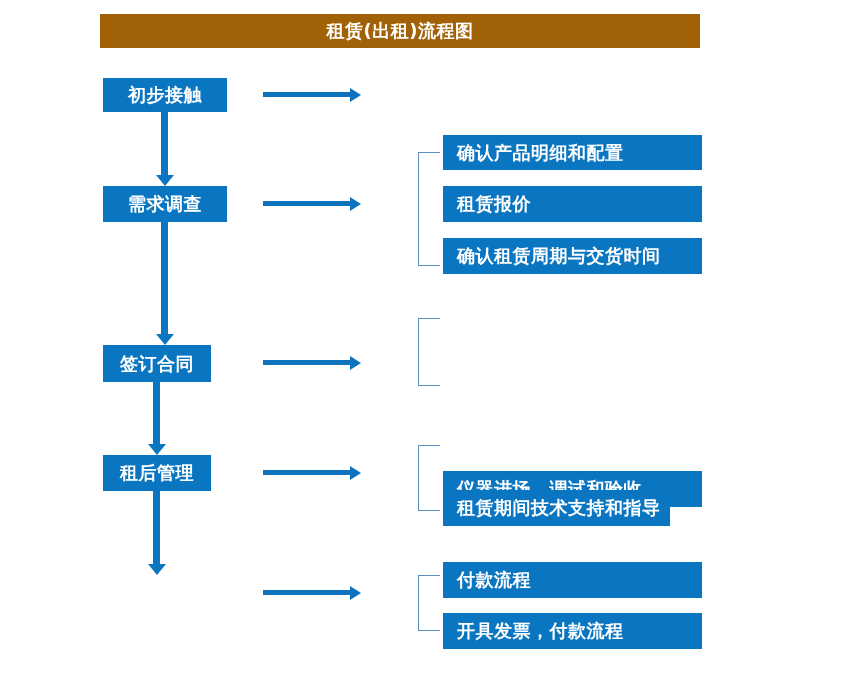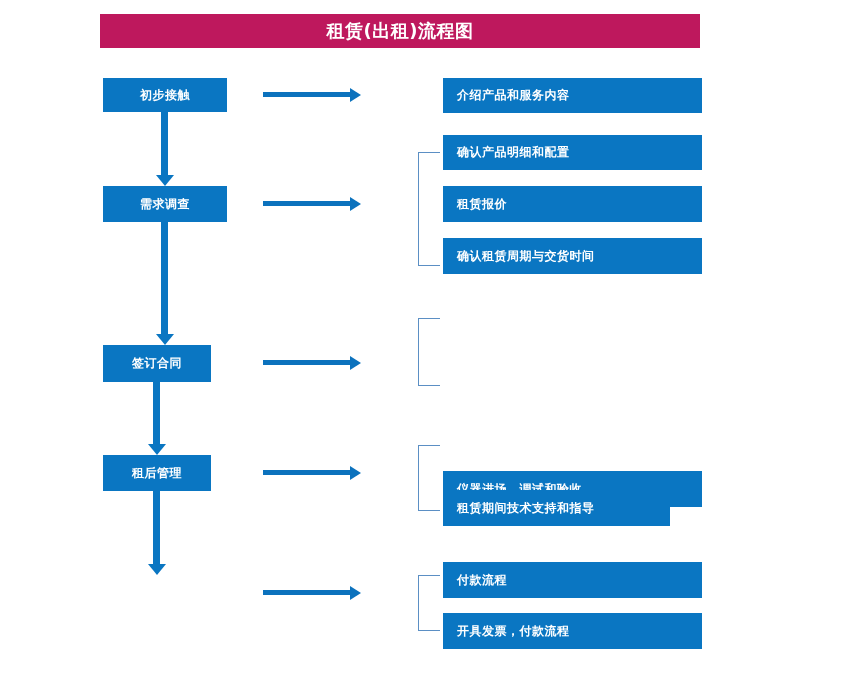--- a/index.html
+++ b/index.html
@@ -17,34 +17,34 @@
     position: relative;
     width: 844px;
     height: 688px;
   }
   .title-bar {
     position: absolute;
     left: 100px;
     top: 14px;
     width: 600px;
     height: 34px;
-    background: #be185d;
+    background: #a16207;
     color: #ffffff;
     font-size: 18px;
     font-weight: bold;
     display: flex;
     align-items: center;
     justify-content: center;
     letter-spacing: 0.5px;
   }
   .node {
     position: absolute;
     background: #0a76c2;
     color: #ffffff;
-    font-size: 12px;
+    font-size: 18px;
     font-weight: bold;
     display: flex;
     align-items: center;
     letter-spacing: 0.5px;
     white-space: nowrap;
   }
   .node.stage {
     justify-content: center;
   }
   .node.detail {
@@ -164,21 +164,20 @@
   </div>
 
   <div class="bracket" style="left:418px; top:152px; width:22px; height:114px;"></div>
 
   <div class="bracket" style="left:418px; top:318px; width:22px; height:68px;"></div>
 
   <div class="bracket" style="left:418px; top:445px; width:22px; height:66px;"></div>
 
   <div class="bracket" style="left:418px; top:575px; width:22px; height:56px;"></div>
 
-  <div class="node detail" style="left:443px; top:78px; width:259px; height:35px;">介绍产品和服务内容</div>
 
   <div class="node detail" style="left:443px; top:135px; width:259px; height:35px;">确认产品明细和配置</div>
 
   <div class="node detail" style="left:443px; top:186px; width:259px; height:36px;">租赁报价</div>
 
   <div class="node detail" style="left:443px; top:238px; width:259px; height:36px;">确认租赁周期与交货时间</div>
 
 
 
   <div class="node detail" style="left:443px; top:423px; width:259px; height:36px;margin-top:48px;">仪器进场、调试和验收</div>

